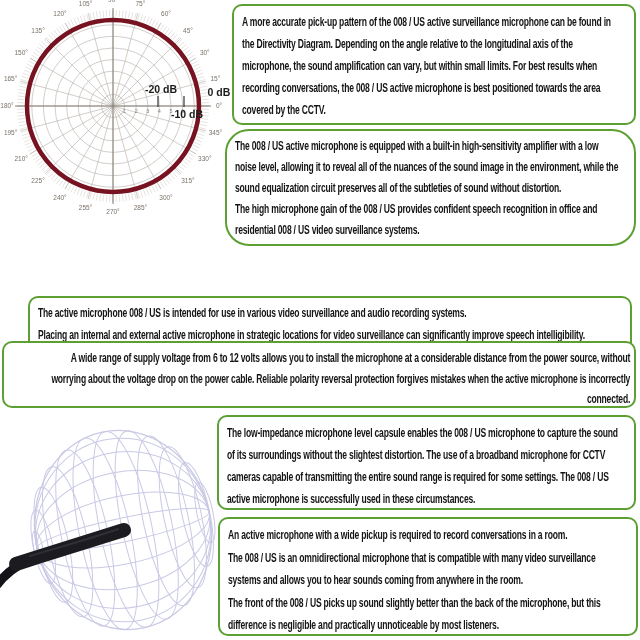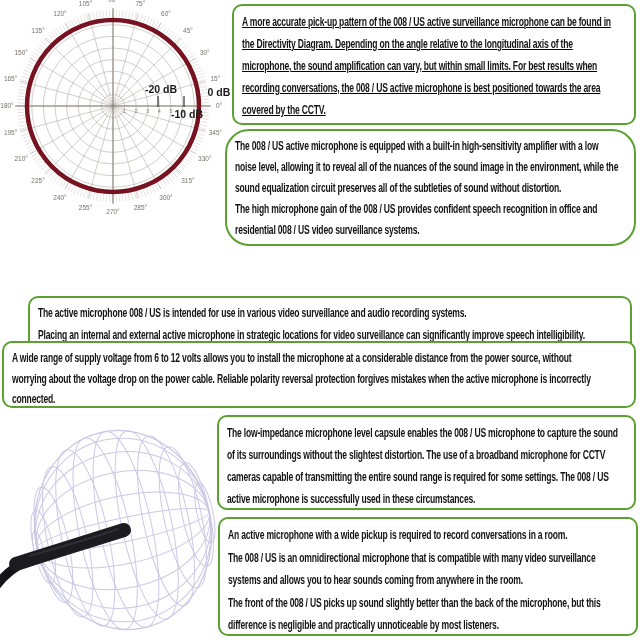--- a/index.html
+++ b/index.html
@@ -302,21 +302,21 @@
         <ellipse cx="66.43469034758454" cy="113" rx="19.917155521093427" ry="76.60444431189781"></ellipse>
         <ellipse cx="51.80650449500463" cy="113" rx="15.282416559604304" ry="58.77852522924732"></ellipse>
         <ellipse cx="41.407820798122714" cy="113" rx="9.739771428813718" ry="37.460659341591224"></ellipse>
         <ellipse cx="36.33691773492569" cy="113" rx="4.5148526193401874" ry="17.364817766693026"></ellipse>
       </g>
       <path d="M -6 172 C 2 160, 12 150, 30 143" fill="none" stroke="#141418" stroke-width="9" stroke-linecap="round"></path>
       <path d="M 16 147 C 50 136, 80 127, 124 113" fill="none" stroke="#1b1b20" stroke-width="14" stroke-linecap="round"></path>
       <path d="M 30 139 C 60 130, 90 122, 118 112" fill="none" stroke="#4a4a55" stroke-width="2" stroke-linecap="round" opacity="0.45"></path>
     </svg>
 
-  <div class="info-box" style="left:232px;top:4px;width:404px;height:121px;text-decoration:underline;">
+  <div class="info-box" style="left:232px;top:4px;width:404px;height:121px;">
     <div class="info-text" style="width:571px;line-height:22px;">A more accurate pick-up pattern of the 008 / US active surveillance microphone can be found in
 the Directivity Diagram. Depending on the angle relative to the longitudinal axis of the
 microphone, the sound amplification can vary, but within small limits. For best results when
 recording conversations, the 008 / US active microphone is best positioned towards the area
 covered by the CCTV.</div>
   </div>
 
   <div class="info-box" style="left:225px;top:129px;width:411px;height:117px;border-radius:24px;">
     <div class="info-text" style="width:581px;line-height:21px;">The 008 / US active microphone is equipped with a built-in high-sensitivity amplifier with a low
 noise level, allowing it to reveal all of the nuances of the sound image in the environment, while the
@@ -324,21 +324,21 @@
 The high microphone gain of the 008 / US provides confident speech recognition in office and
 residential 008 / US video surveillance systems.</div>
   </div>
 
   <div class="info-box" style="left:28px;top:256px;width:604px;height:74px;margin-top:40px;">
     <div class="info-text" style="width:865px;line-height:21.5px;">The active microphone 008 / US is intended for use in various video surveillance and audio recording systems.
 Placing an internal and external active microphone in strategic locations for video surveillance can significantly improve speech intelligibility.
 The cylindrical shape of the 008 / US active microphone makes it easy to install on false ceilings or wall mounts.</div>
   </div>
 
-  <div class="info-box" style="left:2px;top:341px;width:634px;height:67px;">
+  <div class="info-box" style="left:2px;top:341px;width:634px;height:67px;text-align:right;">
     <div class="info-text" style="width:909px;line-height:20.5px;">A wide range of supply voltage from 6 to 12 volts allows you to install the microphone at a considerable distance from the power source, without
 worrying about the voltage drop on the power cable. Reliable polarity reversal protection forgives mistakes when the active microphone is incorrectly
 connected.</div>
   </div>
 
   <div class="info-box" style="left:217px;top:415px;width:419px;height:95px;">
     <div class="info-text" style="width:593px;line-height:22px;">The low-impedance microphone level capsule enables the 008 / US microphone to capture the sound
 of its surroundings without the slightest distortion. The use of a broadband microphone for CCTV
 cameras capable of transmitting the entire sound range is required for some settings. The 008 / US
 active microphone is successfully used in these circumstances.</div>

